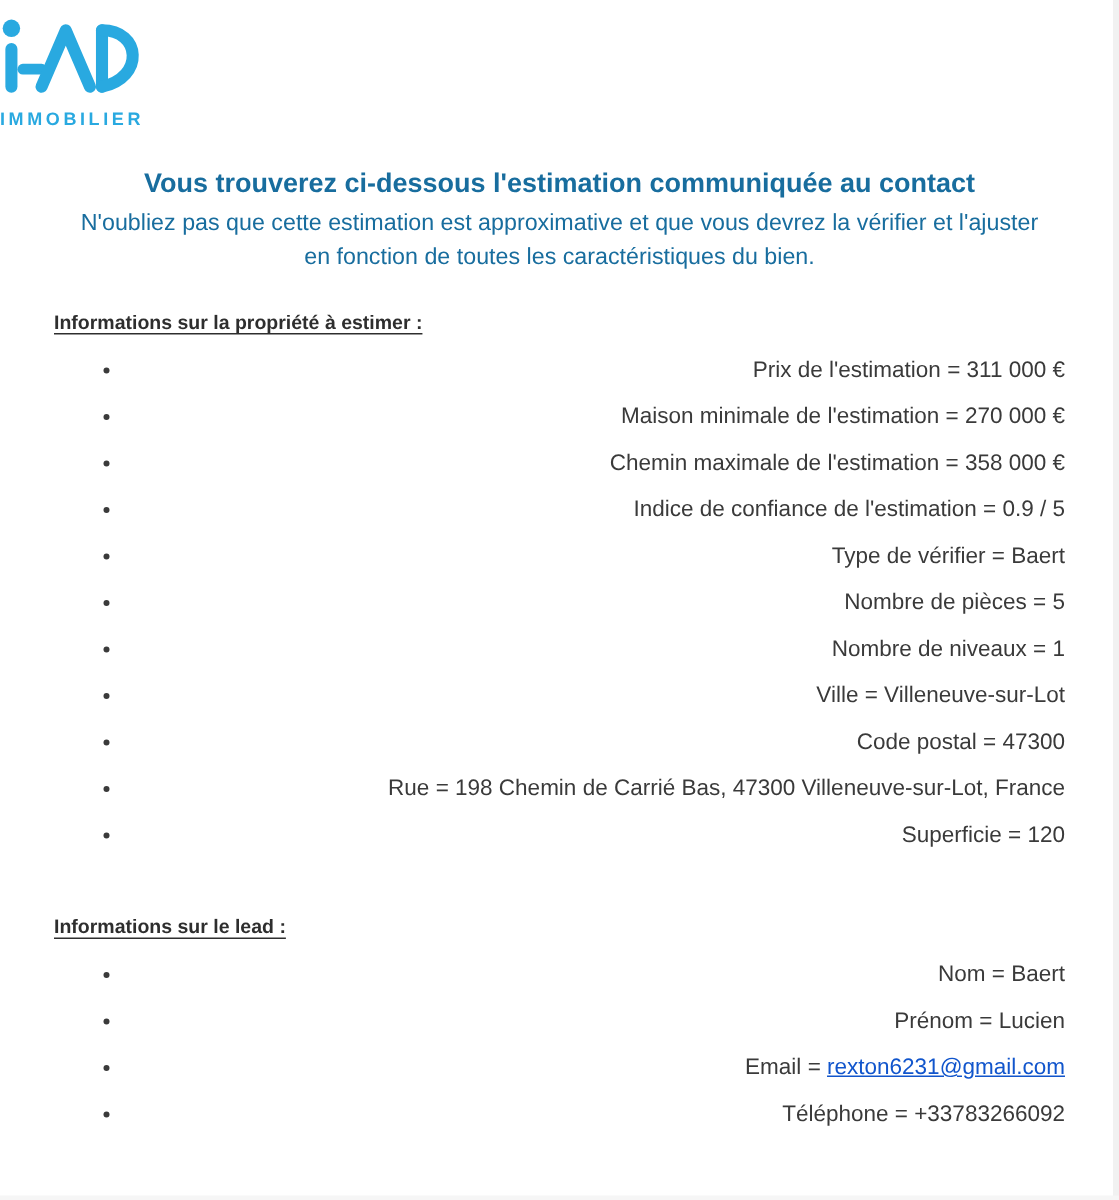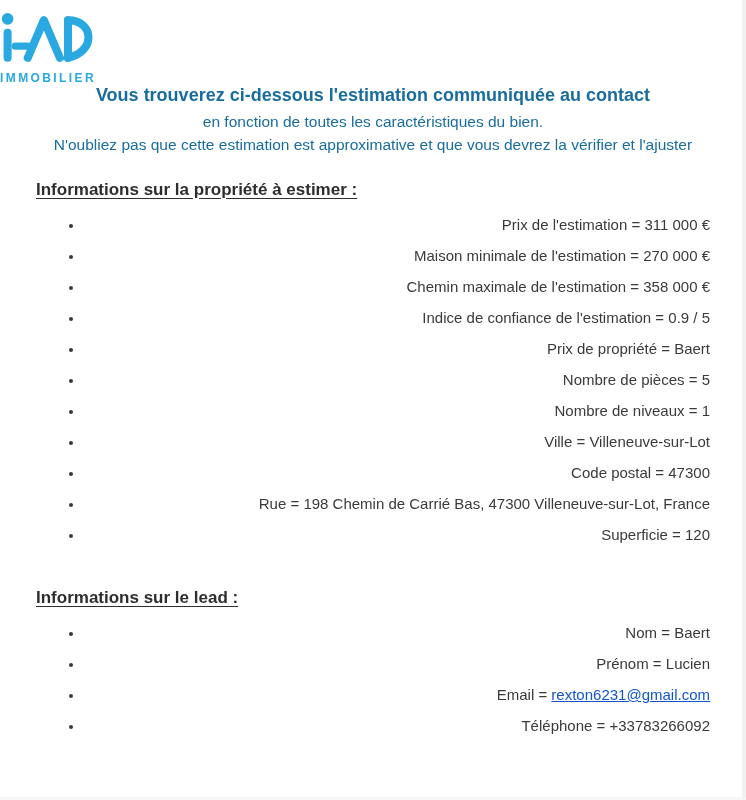--- a/index.html
+++ b/index.html
@@ -25,38 +25,39 @@
   .logo-block svg{display:inline-block;}
   .logo-tagline{
     margin-top:1px;
     font-size:12px;
     font-weight:bold;
     letter-spacing:2.4px;
     color:var(--logo-blue);
   }
 
   .title{
+    margin-top:26px;
     text-align:center;
     font-size:18px;
     font-weight:bold;
     color:var(--heading-blue);
   }
   .subtitle{
     margin-top:5px;
     text-align:center;
     font-size:15.5px;
     line-height:22.5px;
     color:var(--heading-blue);
   }
 
   .sections{padding:0 36px;}
   .section{margin-top:24px;}
   .section + .section{margin-top:44px;}
   .section h2{
-    font-size:17px;
+    font-size:13px;
     font-weight:bold;
     color:var(--section-text);
     text-decoration:underline;
     text-underline-offset:3px;
   }
   .section ul{
     margin-top:16px;
     padding-left:48px;
     list-style:disc outside;
   }
@@ -87,33 +88,33 @@
 
       <path d="M76 9 L76 51"></path>
       <path d="M76 9 C 105 9, 108 44, 76 51"></path>
     </svg>
     <div class="logo-tagline">IMMOBILIER</div>
   </div>
 
   <h1 class="title">Vous trouverez ci-dessous l'estimation communiquée au contact</h1>
 
   <div class="subtitle">
+    <div>N'oubliez pas que cette estimation est approximative et que vous devrez la vérifier et l'ajuster</div>
     <div>en fonction de toutes les caractéristiques du bien.</div>
-    <div>N'oubliez pas que cette estimation est approximative et que vous devrez la vérifier et l'ajuster</div>
   </div>
 
   <div class="sections">
       <div class="section">
         <h2>Informations sur la propriété à estimer :</h2>
         <ul>
           <li><span>Prix de l'estimation</span> = <span>311 000 €</span></li>
           <li><span>Maison minimale de l'estimation</span> = <span>270 000 €</span></li>
           <li><span>Chemin maximale de l'estimation</span> = <span>358 000 €</span></li>
           <li><span>Indice de confiance de l'estimation</span> = <span>0.9 / 5</span></li>
-          <li><span>Prix de propriété</span> = <span>Baert</span></li>
+          <li><span>Type de vérifier</span> = <span>Baert</span></li>
           <li><span>Nombre de pièces</span> = <span>5</span></li>
           <li><span>Nombre de niveaux</span> = <span>1</span></li>
           <li><span>Ville</span> = <span>Villeneuve-sur-Lot</span></li>
           <li><span>Code postal</span> = <span>47300</span></li>
           <li><span>Rue</span> = <span>198 Chemin de Carrié Bas, 47300 Villeneuve-sur-Lot, France</span></li>
           <li><span>Superficie</span> = <span>120</span></li>
         </ul>
       </div>
       <div class="section">
         <h2>Informations sur le lead :</h2>

